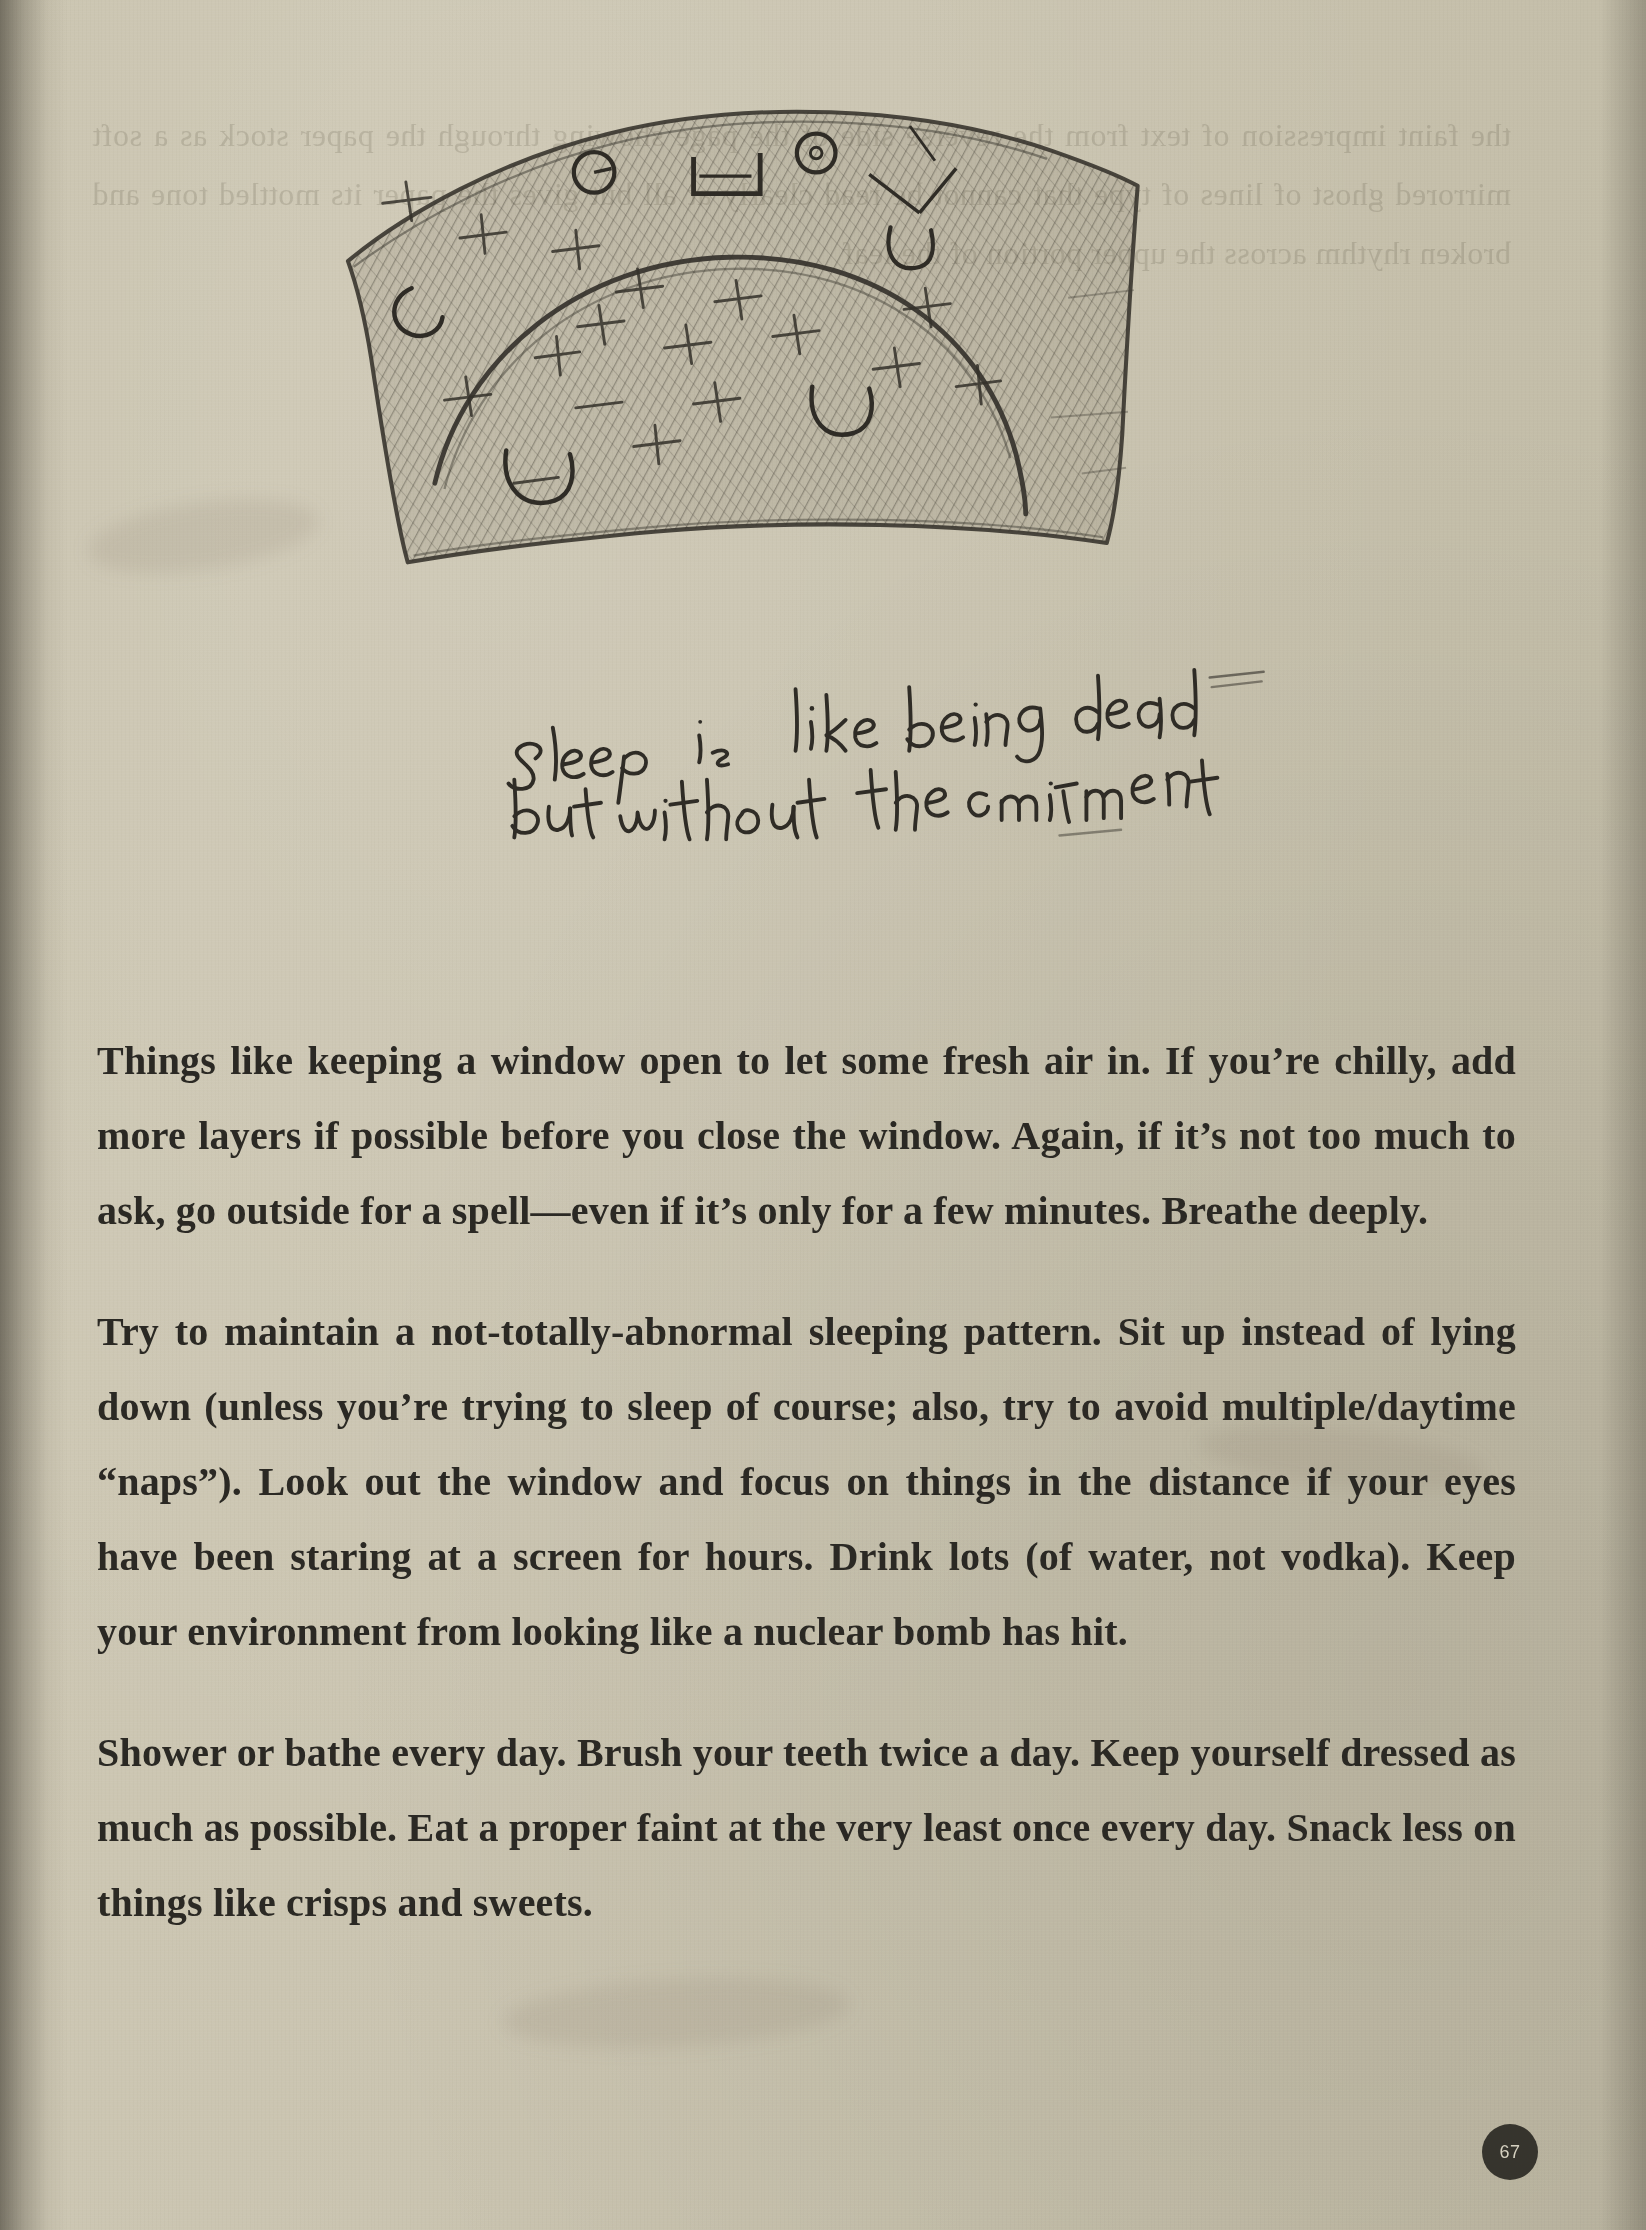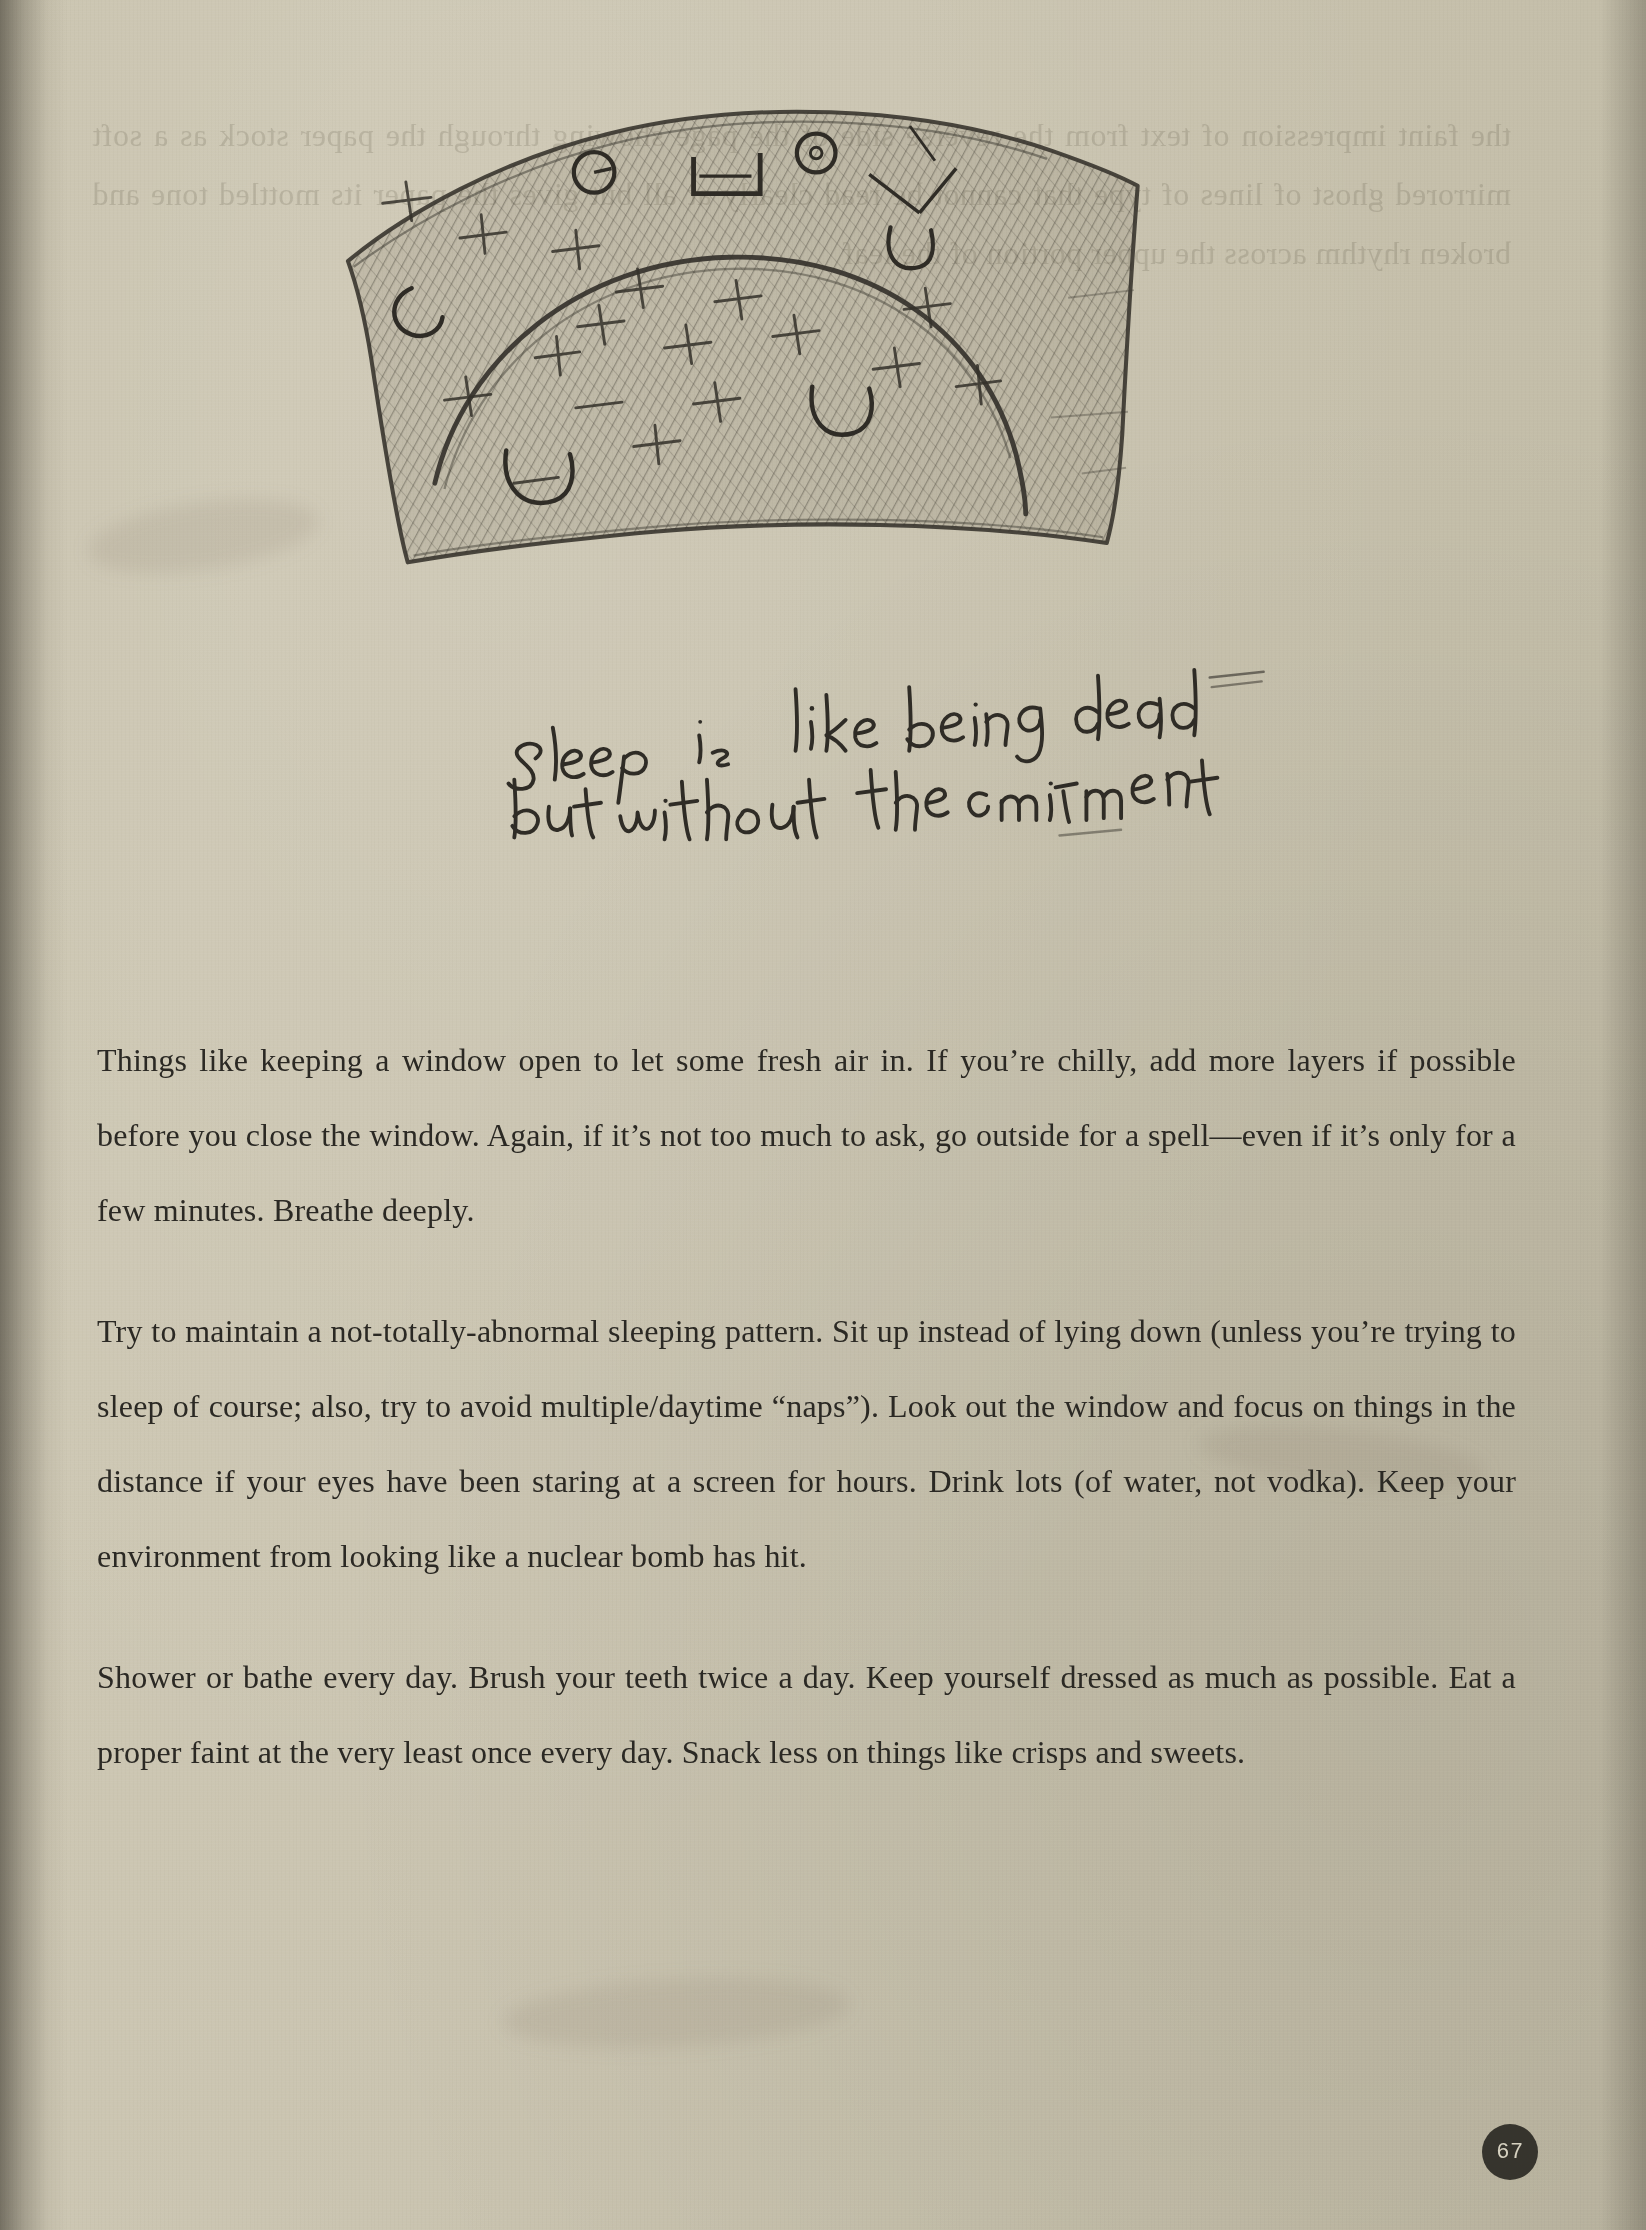--- a/index.html
+++ b/index.html
@@ -82,40 +82,41 @@
 
   
   .body-text {
     position: absolute;
     left: 97px;
     top: 1023px;
     width: 1419px;
   }
   .para {
     margin: 0 0 46px 0;
-    font-size: 32px;
+    font-size: 40px;
     line-height: 75px;
     text-align: justify;
     text-justify: inter-word;
     color: #2b2924;
     letter-spacing: 0.2px;
+    font-weight: bold;
   }
   .para:last-child { margin-bottom: 0; }
 
   .page-number {
     position: absolute;
     right: 108px;
     bottom: 50px;
     width: 56px;
     height: 56px;
     border-radius: 50%;
     background: #36342d;
     color: #d6d1c0;
-    font-family: Liberation Mono, monospace;
-    font-size: 22px;
+    font-family: Liberation Sans, sans-serif;
+    font-size: 18px;
     display: flex;
     align-items: center;
     justify-content: center;
     letter-spacing: 0.5px;
     text-align: center;
   }
 
   
   .smudge {
     position: absolute;

